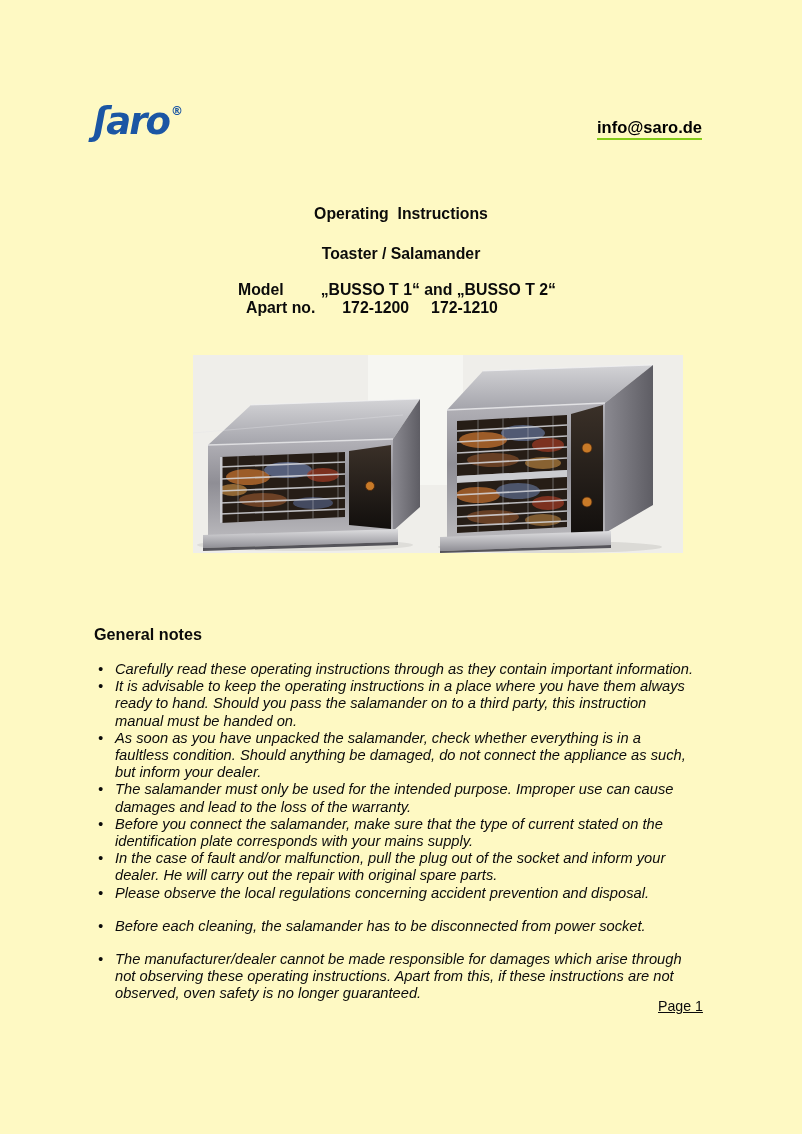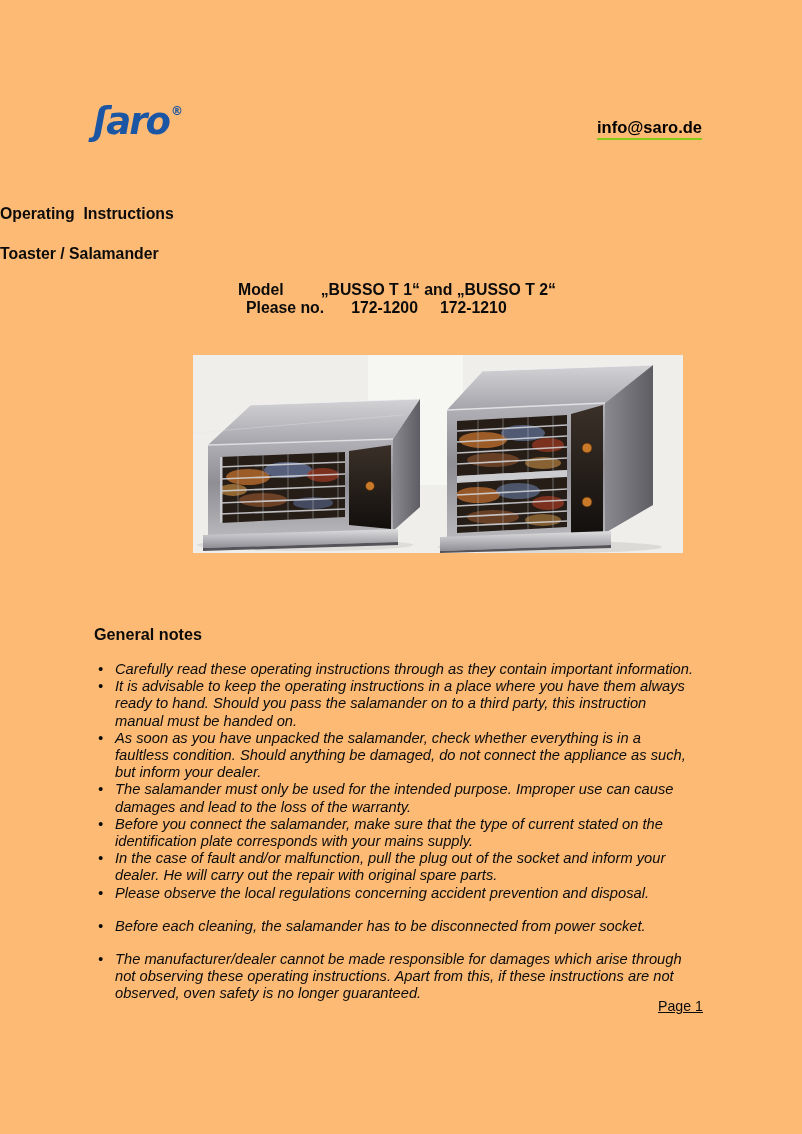--- a/index.html
+++ b/index.html
@@ -1,34 +1,34 @@
 <!DOCTYPE html>
 <html><head>
 <meta charset="utf-8">
 <style>
   html,body { margin:0; padding:0; background:#ffffff; }
   .page {
-    position:relative; width:802px; height:1134px; background:#fdba74;
+    position:relative; width:802px; height:1134px; background:#fef9c3;
     font-family:"Liberation Sans", sans-serif; color:#0b0b0b; overflow:hidden;
   }
   
   .logo {
     position:absolute; left:93px; top:103px;
     font-family:"DejaVu Sans", sans-serif; font-style:italic; font-weight:bold;
     font-size:37px; line-height:1; letter-spacing:-2px; color:#1b56a4;
   }
   .logo sup { font-size:12px; letter-spacing:0; vertical-align:19px; margin-left:2px; }
   .email {
     position:absolute; left:597px; top:118px;
     font-size:16.5px; font-weight:bold; color:#000; text-decoration:none;
     border-bottom:2px solid #84cc16; padding-bottom:1px; cursor:pointer;
   }
   
   .title-line {
-    position:absolute; left:0; width:802px; text-align:left;
+    position:absolute; left:0; width:802px; text-align:center;
     font-weight:bold; font-size:15.8px; white-space:pre-wrap;
   }
   .title-1 { top:205px; }
   .title-2 { top:245px; }
   .model-line { position:absolute; left:238px; top:281px; font-weight:bold; font-size:15.8px; }
   .model-line .val { margin-left:37px; }
   .order-line { position:absolute; left:246px; top:299px; font-weight:bold; font-size:15.8px; }
   .order-line .v1 { margin-left:27px; }
   .order-line .v2 { margin-left:22px; }
   
@@ -54,21 +54,21 @@
 
   <a class="email">info@saro.de</a>
 
   <div class="title-line title-1">Operating  Instructions</div>
   <div class="title-line title-2">Toaster / Salamander</div>
 
   <div class="model-line">
     <span>Model</span><span class="val">„BUSSO T 1“ and „BUSSO T 2“</span>
   </div>
   <div class="order-line">
-    <span>Please no.</span><span class="v1">172-1200</span><span class="v2">172-1210</span>
+    <span>Apart no.</span><span class="v1">172-1200</span><span class="v2">172-1210</span>
   </div>
 
   <div class="photo">
     <svg width="490" height="198" viewBox="0 0 490 198">
       <defs>
         <linearGradient id="gTop" x1="0" y1="0" x2="0" y2="1">
           <stop offset="0" stop-color="#d3d3d6"></stop>
             <stop offset="1" stop-color="#a4a4ab"></stop>
         </linearGradient>
         <linearGradient id="gFront" x1="0" y1="0" x2="0" y2="1">

